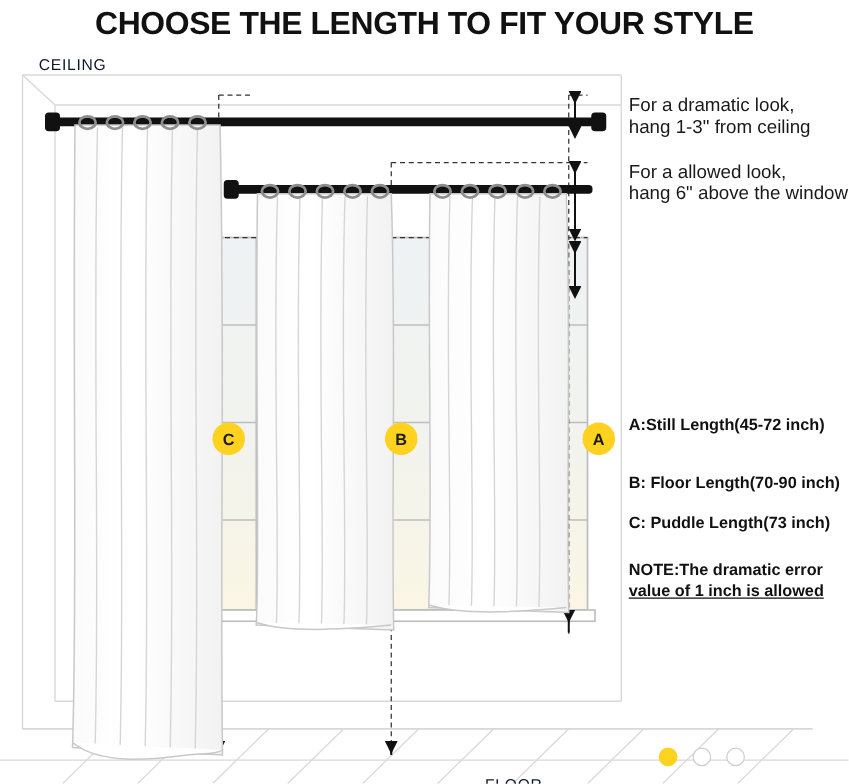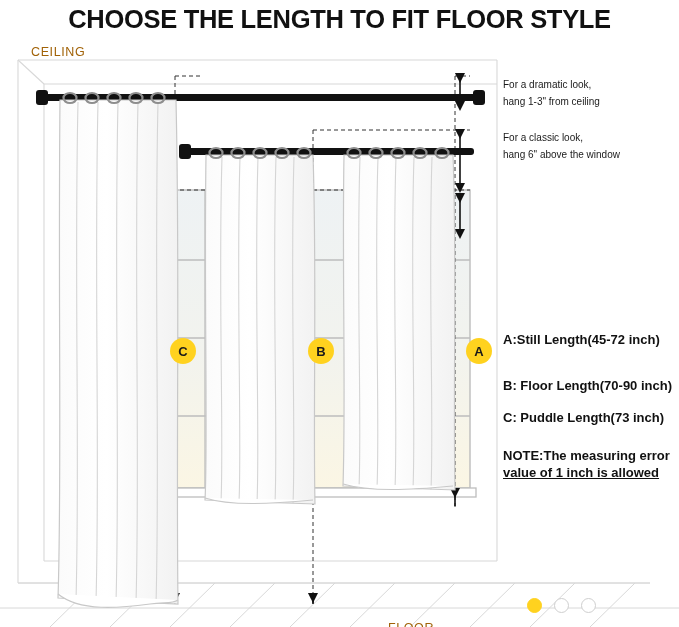--- a/index.html
+++ b/index.html
@@ -42,27 +42,27 @@
     height: 589px;
   }
   #svg-scene {
     position: absolute;
     top: 0; left: 0;
   }
 
   
   .lbl {
     position: absolute;
-    font-size: 10px;
+    font-size: 15px;
     color: #1a1a1a;
     white-space: nowrap;
     line-height: 15px;
   }
   .lbl.gray {
-    color: #a16207;
+    color: #0f172a;
     font-size: 12.5px;
     letter-spacing: 0.6px;
   }
   .note {
     position: absolute;
     font-size: 13px;
     font-weight: bold;
     color: #111111;
     white-space: nowrap;
     line-height: 16px;
@@ -101,21 +101,21 @@
     border: 1.4px solid #cfcfcf;
   }
   .dot.active {
     background: #ffd21f;
     border-color: #ffd21f;
   }
 </style>
 </head>
 <body>
 
-<div id="title">CHOOSE THE LENGTH TO FIT FLOOR STYLE</div>
+<div id="title">CHOOSE THE LENGTH TO FIT YOUR STYLE</div>
 
 <div id="scene">
 
   <svg id="svg-scene" width="679" height="589" viewBox="0 0 679 589">
     <defs>
       <marker id="arrHead" markerWidth="7" markerHeight="7" refX="3.2" refY="3.2" orient="auto">
         <path d="M0,0 L6.4,3.2 L0,6.4 z" fill="#111111"></path>
       </marker>
       <linearGradient id="paneGrad" x1="0" y1="0" x2="0" y2="1">
         <gradient-stop></gradient-stop>
@@ -273,28 +273,28 @@
   <div class="lbl gray" style="left:31px; top:7px;">CEILING</div>
   <div class="lbl gray" style="left:388px; top:539px;margin-top:44px;">FLOOR</div>
 
   <div class="callout" style="left:170px; top:300px;">C</div>
   <div class="callout" style="left:308px; top:300px;">B</div>
   <div class="callout" style="left:466px; top:300px;">A</div>
 
   <div class="lbl" style="left:503px; top:39px;">For a dramatic look,</div>
   <div class="lbl" style="left:503px; top:56px;">hang 1-3" from ceiling</div>
 
-  <div class="lbl" style="left:503px; top:92px;">For a classic look,</div>
+  <div class="lbl" style="left:503px; top:92px;">For a allowed look,</div>
   <div class="lbl" style="left:503px; top:109px;">hang 6" above the window</div>
 
   <div class="note" style="left:503px; top:294px;">A:Still Length(45-72 inch)</div>
   <div class="note" style="left:503px; top:340px;">B: Floor Length(70-90 inch)</div>
 
   <div class="note" style="left:503px; top:372px;">C: Puddle Length(73 inch)</div>
-  <div class="note" style="left:503px; top:410px;">NOTE:The measuring error</div>
+  <div class="note" style="left:503px; top:410px;">NOTE:The dramatic error</div>
   <div class="note" style="left:503px; top:427px;text-decoration:underline;">value of 1 inch is allowed</div>
 
   <div id="dots">
     <span class="dot active"></span>
     <span class="dot"></span>
     <span class="dot"></span>
   </div>
 
 </div>
 

